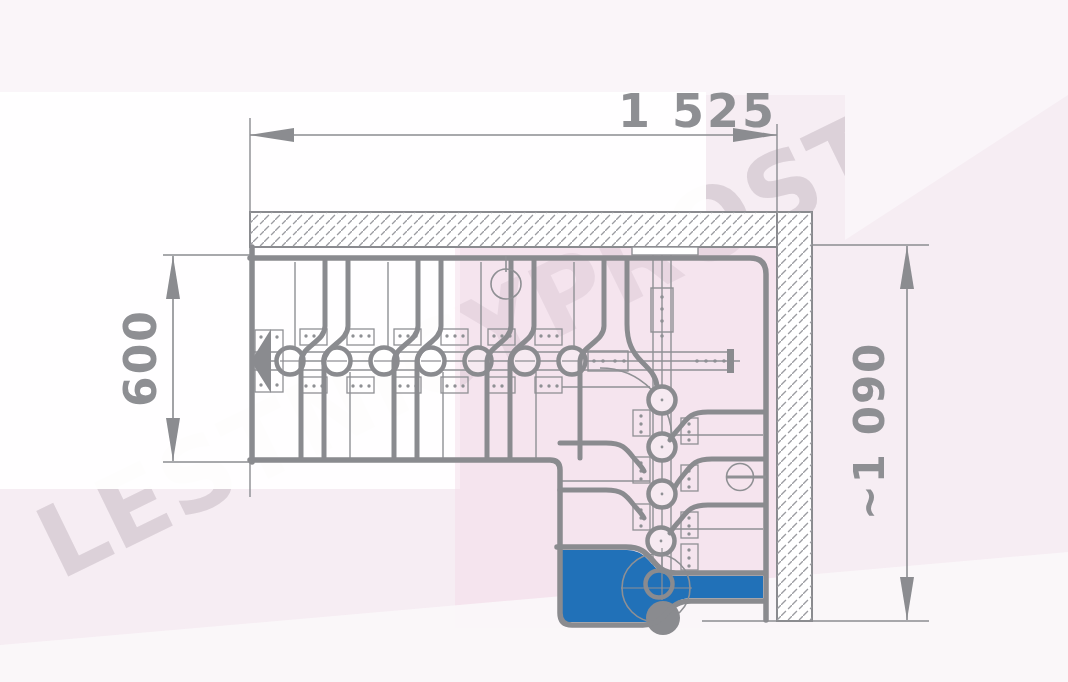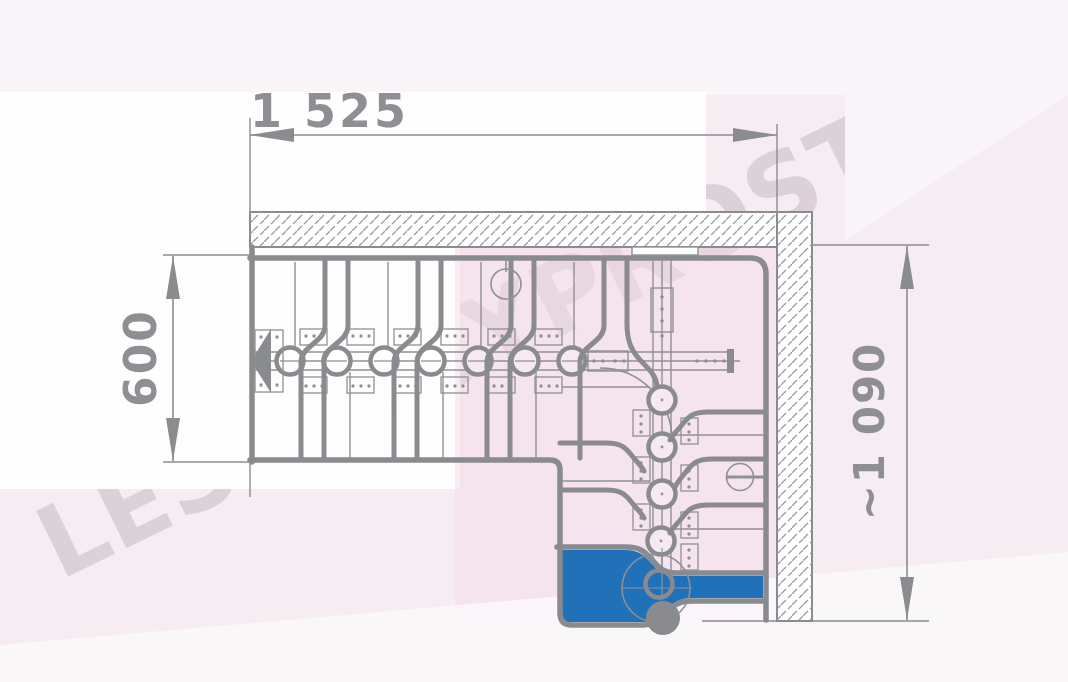--- a/index.html
+++ b/index.html
@@ -10,21 +10,21 @@
   }
   .stage svg{position:absolute;left:0;top:0;}
   .watermark{
     position:absolute;left:45px;top:495px;height:110px;line-height:110px;
     font-size:100px;font-weight:bold;letter-spacing:1px;white-space:nowrap;
     color:rgba(147,131,143,0.26);
     transform:rotate(-26deg);transform-origin:0 50%;
     user-select:none;pointer-events:none;
   }
   .dim{position:absolute;color:#8e8f93;font-weight:bold;white-space:nowrap;}
-  .dim-top{left:250px;top:84px;width:527px;text-align:left;font-size:46px;letter-spacing:3px;}
+  .dim-top{left:250px;top:84px;width:527px;text-align:right;font-size:46px;letter-spacing:3px;}
   .dim-left{left:140px;top:358px;font-size:44px;letter-spacing:2px;transform:translate(-50%,-50%) rotate(-90deg);}
   .dim-right{left:869px;top:431px;font-size:42px;letter-spacing:2px;transform:translate(-50%,-50%) rotate(-90deg);}
 </style>
 </head>
 <body>
 
 <div class="stage">
 
   <div class="watermark">LESTNICYPROSTO.RU</div>
 

